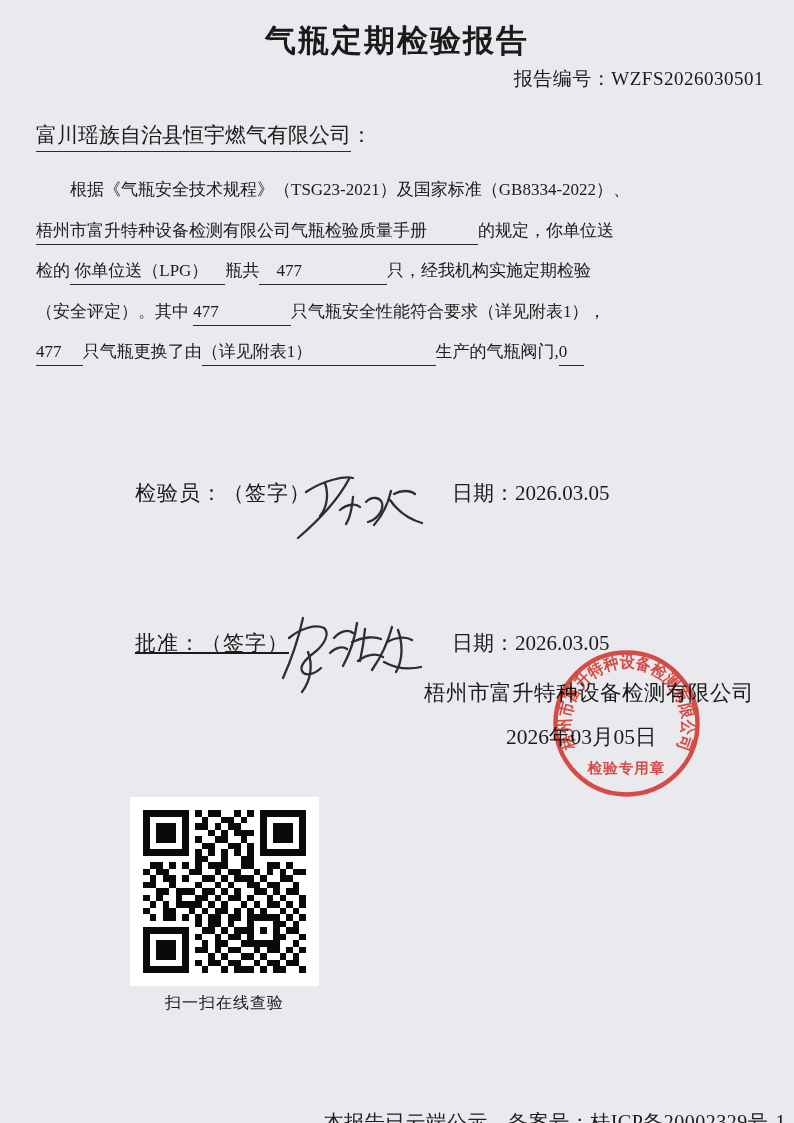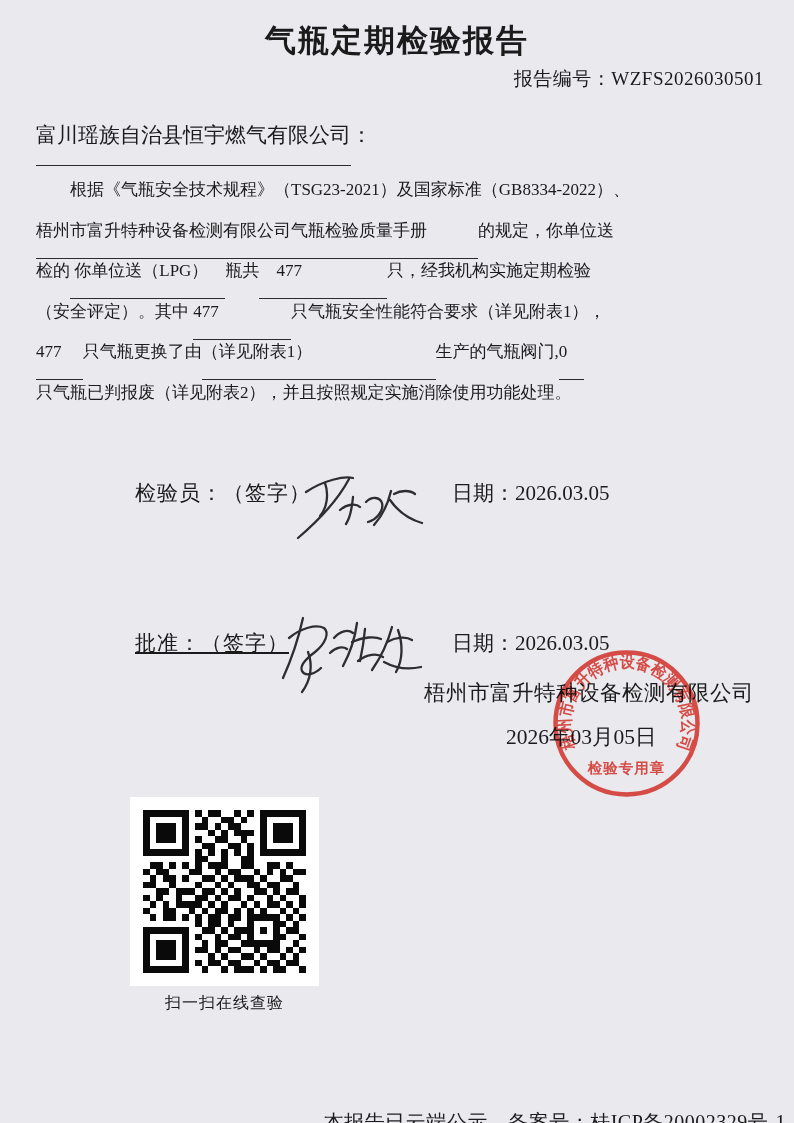--- a/index.html
+++ b/index.html
@@ -12,21 +12,21 @@
   .page{
     position:relative;width:794px;height:1123px;background:var(--bg);
     color:var(--ink);overflow:hidden;
   }
   .title{
     position:absolute;top:20px;left:0;right:0;text-align:center;
     font-size:31px;font-weight:bold;letter-spacing:2px;
   }
   .report-no{position:absolute;top:66px;right:30px;font-size:19px;letter-spacing:.5px;}
   .addressee{position:absolute;top:121px;left:36px;font-size:21px;}
-  .u{border-bottom:1.5px solid #2b2b2b;padding-bottom:18px;}
+  .u{border-bottom:1.5px solid #2b2b2b;padding-bottom:4px;}
   .body-text{position:absolute;top:170px;left:36px;width:726px;font-size:17px;}
   .bline{height:40.5px;line-height:40.5px;white-space:pre;}
   .sig-label{position:absolute;font-size:21px;letter-spacing:1px;}
   .sig-date{position:absolute;font-size:21px;}
   .sig-svg{position:absolute;}
   .sig-svg path{fill:none;stroke:#2d2d32;stroke-width:2.3;stroke-linecap:round;stroke-linejoin:round;}
   .company-line{position:absolute;top:678px;left:424px;font-size:21.5px;letter-spacing:.5px;}
   .issue-date{position:absolute;top:722px;left:506px;font-size:21.5px;}
   .stamp{position:absolute;left:549px;top:646px;width:155px;height:155px;
     mix-blend-mode:multiply;opacity:.93;}
@@ -50,21 +50,20 @@
   <div class="report-no"><span>报告编号：</span><span>WZFS2026030501</span></div>
 
   <div class="addressee"><span class="u">富川瑶族自治县恒宇燃气有限公司</span><span>：</span></div>
 
   <div class="body-text">
       <div class="bline"><span>　　根据《气瓶安全技术规程》（TSG23-2021）及国家标准（GB8334-2022）、</span></div>
       <div class="bline"><span class="u">梧州市富升特种设备检测有限公司气瓶检验质量手册　　　</span><span>的规定，你单位送</span></div>
       <div class="bline"><span>检的</span><span class="u"> 你单位送（LPG）　</span><span>瓶共</span><span class="u">　477　　　　　</span><span>只，经我机构实施定期检验</span></div>
       <div class="bline"><span>（安全评定）。其中 </span><span class="u">477　　　　 </span><span>只气瓶安全性能符合要求（详见附表1），</span></div>
       <div class="bline"><span class="u">477　 </span><span>只气瓶更换了由</span><span class="u">（详见附表1）　　　　　　　 </span><span>生产的气瓶阀门,</span><span class="u">0　</span></div>
-      <div class="bline"><span>只气瓶已判报废（详见附表2），并且按照规定实施消除使用功能处理。</span></div>
     </div>
 
   <div class="sig-label" style="top:479px;left:135px;">检验员：（签字）</div>
   <svg class="sig-svg" style="left:290px;top:468px;" width="140" height="82" viewBox="0 0 140 82">
     <path d="M16 24 C34 12 54 8 63 10"></path>
     <path d="M59 11 C49 30 29 52 8 70"></path>
     <path d="M35 15 C39 26 37 40 30 48"></path>
     <path d="M50 42 C57 36 66 35 70 39"></path>
     <path d="M63 29 C62 40 60 50 56 56"></path>
     <path d="M76 34 C82 28 90 29 92 35 C94 43 86 52 78 54"></path>

